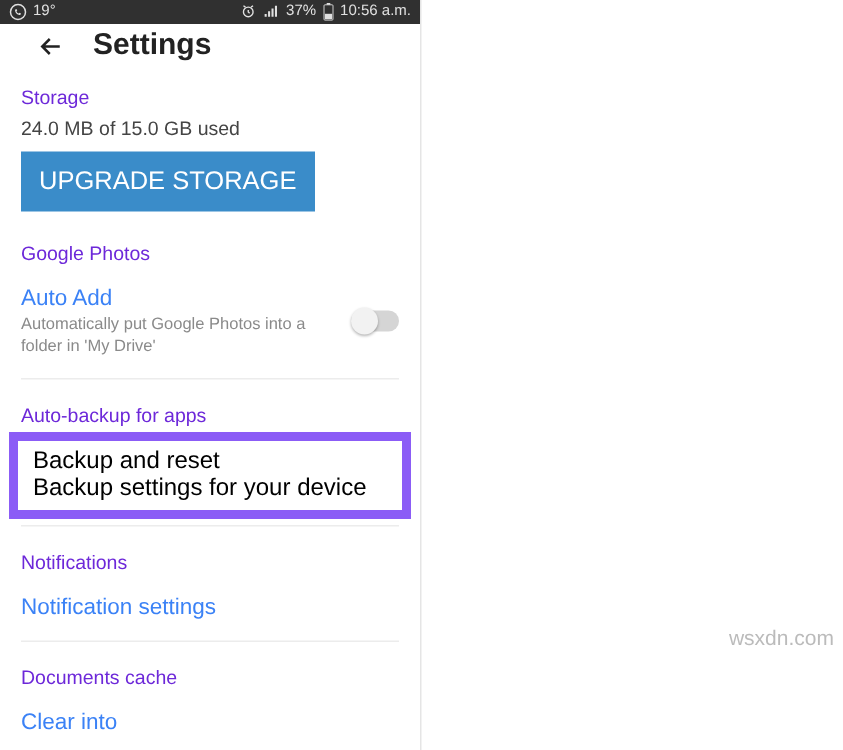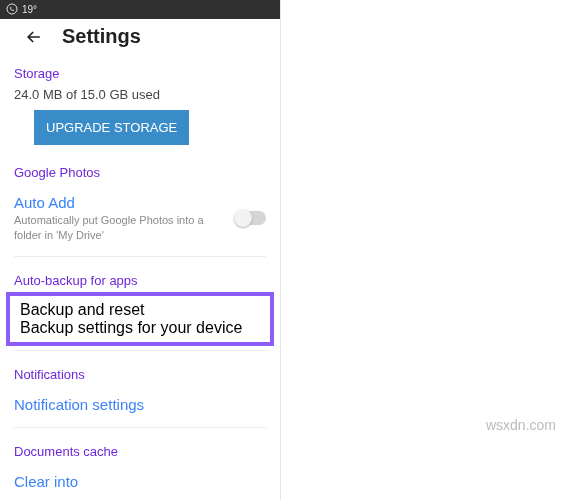--- a/index.html
+++ b/index.html
@@ -39,38 +39,37 @@
 }
 .appbar-title { font-size: 20px; font-weight: 600; color: #222; }
 .section-hdr { font-size: 13px; color: #6d28d9; padding: 12px 14px 4px; }
 .content { padding: 0 14px 8px; }
 .storage-line { font-size: 13px; color: #444; padding: 2px 0 8px; }
 .btn {
   background: #3a8cc9;
   color: #fff;
   border: none;
   font-family: inherit;
-  font-size: 13px;
+  font-size: 17px;
   padding: 10px 12px;
   cursor: pointer;
-  margin-left: 20px;
 }
 .item { padding: 10px 14px; }
 .item .title { font-size: 15px; color: #3b82f6; }
 .item .sub { font-size: 11px; color: #8a8a8a; margin-top: 2px; line-height: 1.3; }
 .item-row { display: flex; align-items: center; justify-content: space-between; gap: 8px; }
 .toggle {
   width: 32px; height: 14px; background: #d5d5d5; border-radius: 999px; position: relative; flex-shrink: 0;
 }
 .toggle::after {
   content: ""; position: absolute; width: 18px; height: 18px; background: #f2f2f2;
   border-radius: 50%; top: -2px; left: 0; box-shadow: 0 1px 2px rgba(0,0,0,.3);
 }
 .sep { border: none; border-top: 1px solid #ececec; margin: 4px 14px; }
-.highlight { border: 4px solid #8b5cf6; margin: 0 6px; padding: 5px 10px; }
+.highlight { border: 6px solid #8b5cf6; margin: 0 6px; padding: 5px 10px; }
 
 .watermark {
   position: absolute;
   right: 6px; bottom: 6px;
   font-family: sans-serif;
   font-size: 14px;
   color: #bbb;
 }
 .wrap { position: relative; width: 562px; height: 439px; }
 </style>
@@ -79,20 +78,36 @@
 <div class="wrap">
 
 <div class="pane divider-right">
   <div class="statusbar">
     <div class="left">
       <svg width="12" height="12" viewBox="0 0 24 24" fill="#e0e0e0">
             <circle cx="12" cy="12" r="10" fill="none" stroke="#e0e0e0" stroke-width="2"></circle>
             <path d="M8 9c0 4 3 7 7 7l1-2-2-1-1 1c-1 0-3-2-3-3l1-1-1-2z"></path>
           </svg>
       <span>19°</span>
+    </div>
+    <div class="right">
+      <svg width="11" height="11" viewBox="0 0 24 24" fill="none" stroke="#e0e0e0" stroke-width="2">
+            <circle cx="12" cy="13" r="7"></circle>
+            <path d="M12 10v3l2 2M5 4l3 2M19 4l-3 2"></path>
+          </svg>
+      <svg width="12" height="11" viewBox="0 0 24 24" fill="#e0e0e0">
+            <path d="M2 20h3v-4H2zM7 20h3v-8H7zM12 20h3V8h-3zM17 20h3V4h-3z"></path>
+          </svg>
+      <span>37%</span>
+      <svg width="8" height="12" viewBox="0 0 12 20" fill="#e0e0e0">
+            <rect x="1" y="2" width="10" height="17" rx="1" fill="none" stroke="#e0e0e0"></rect>
+            <rect x="4" y="0" width="4" height="2"></rect>
+            <rect x="2" y="12" width="8" height="6"></rect>
+          </svg>
+      <span>10:56 a.m.</span>
     </div>
   </div>
 
   <div class="appbar">
     <svg width="20" height="20" viewBox="0 0 24 24" fill="none" stroke="#222" stroke-width="2">
           <path d="M19 12H5M11 18l-6-6 6-6"></path>
         </svg>
     <span class="appbar-title">Settings</span>
   </div>
 

